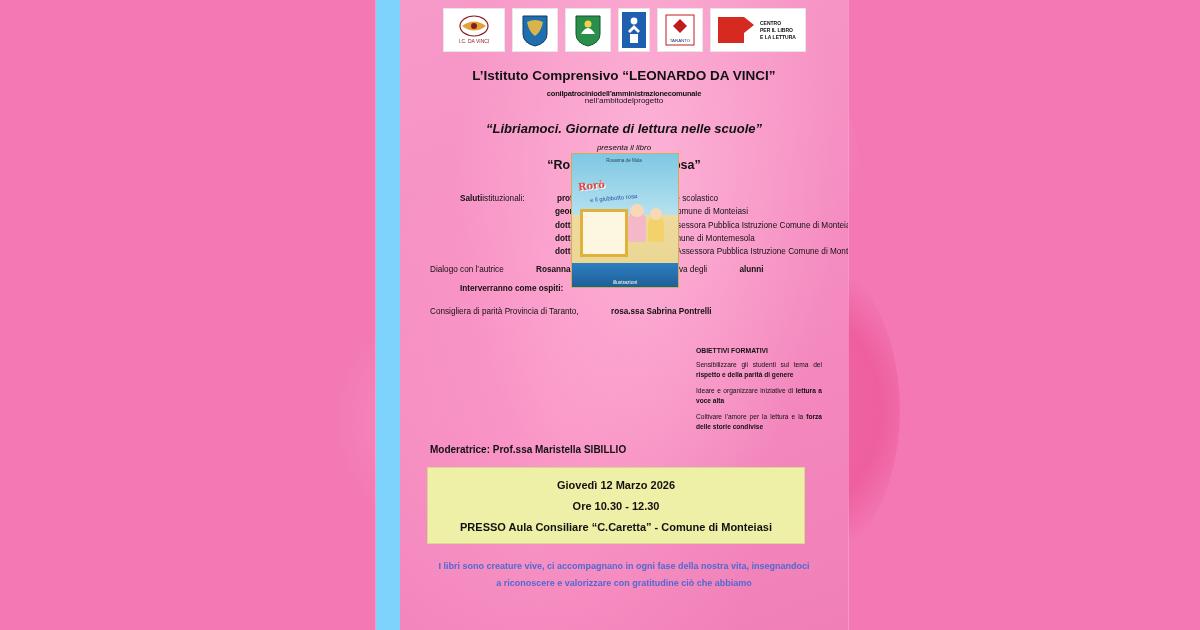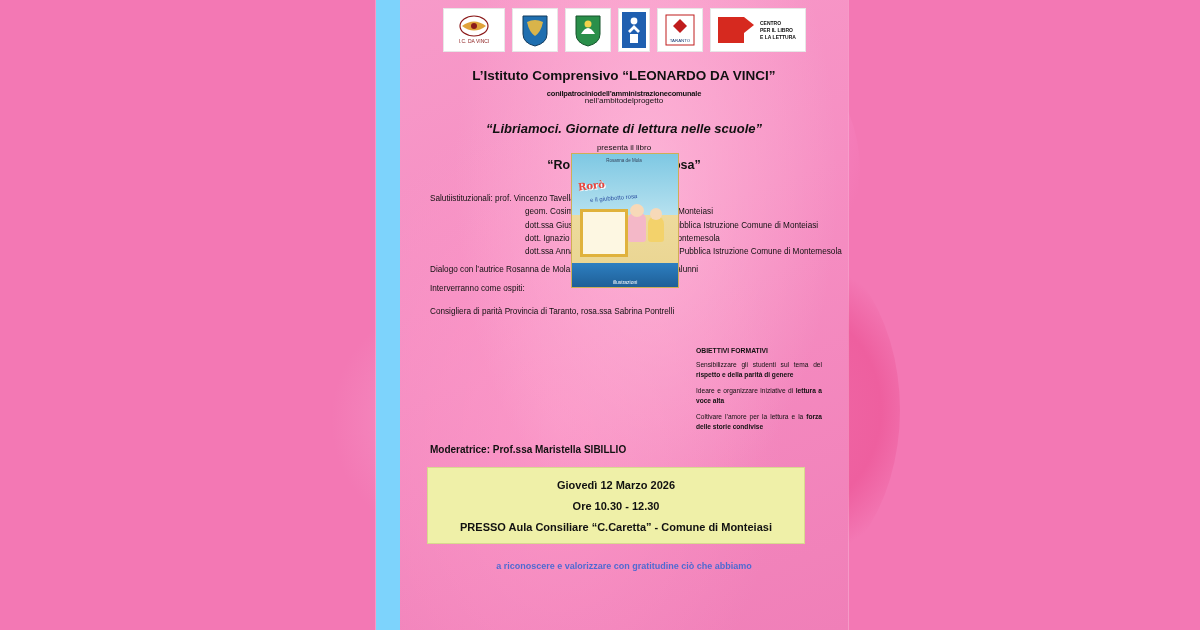--- a/index.html
+++ b/index.html
@@ -135,40 +135,41 @@
   }
   .t-libriamoci {
     top: 121px;
     font-size: 13px;
     font-weight: bold;
     font-style: italic;
   }
   .t-presenta {
     top: 143px;
     font-size: 8px;
+    font-style: italic;
   }
   .t-book {
     top: 158px;
     font-size: 12.5px;
     font-weight: bold;
   }
 
   
   .speakers {
     position: absolute;
     left: 30px;
     top: 192px;
     width: 392px;
     font-size: 8.2px;
     line-height: 1.62;
     color: #111;
   }
   .speakers .row { white-space: nowrap; }
   .speakers .indent-1 { padding-left: 95px; }
-  .speakers b { font-weight: normal; }
+  .speakers b { font-weight: bold; margin-left: 30px; }
   .gap-small { height: 5px; }
 
   
   .book {
     position: absolute;
     left: 171px;
     top: 153px;
     width: 106px;
     height: 133px;
     border: 1px solid #cfae55;
@@ -430,18 +431,19 @@
 
       <div class="moderator">Moderatrice: Prof.ssa Maristella SIBILLIO</div>
 
       <div class="when-box">
         <div class="w-line">Giovedì 12 Marzo 2026</div>
         <div class="w-line">Ore 10.30 - 12.30</div>
         <div class="w-line">PRESSO Aula Consiliare “C.Caretta” - Comune di Monteiasi</div>
       </div>
 
       <div class="quote">
+        <div>I libri sono creature vive, ci accompagnano in ogni fase della nostra vita, insegnandoci</div>
         <div>a riconoscere e valorizzare con gratitudine ciò che abbiamo</div>
       </div>
 
     </div>
   </div>
 </div>
 
 </body></html>

